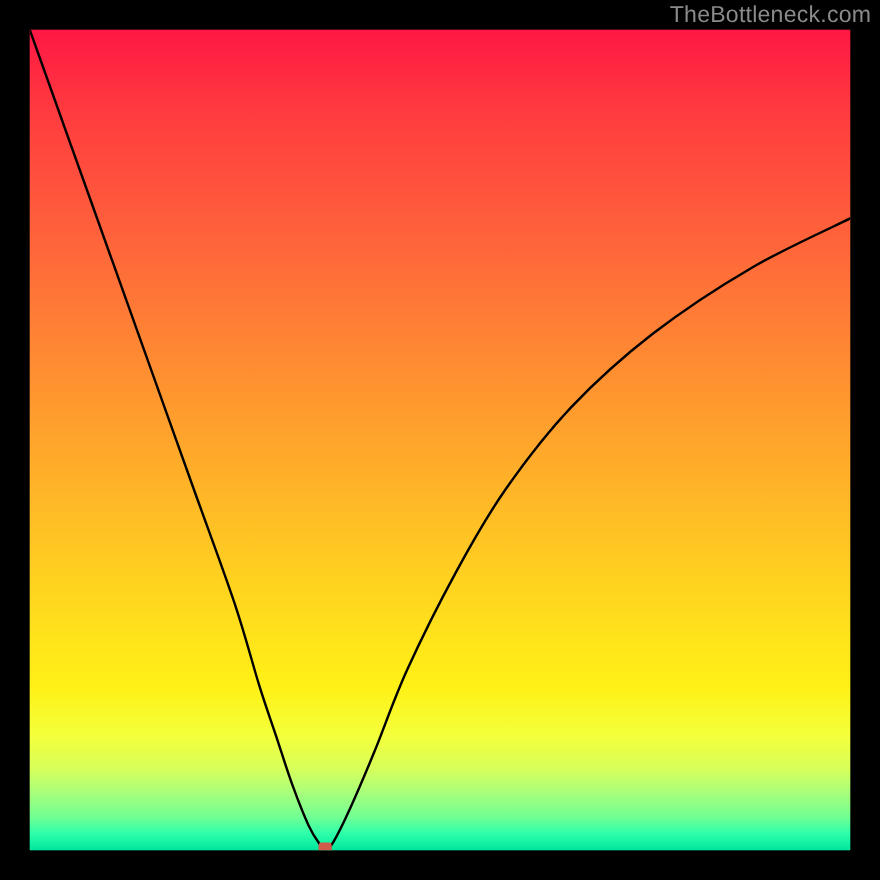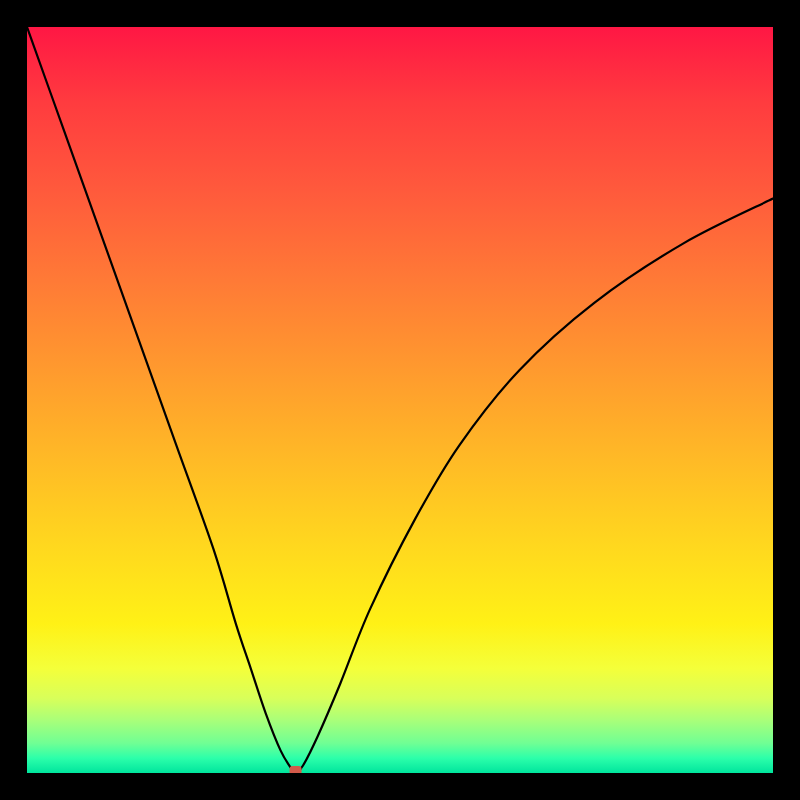--- a/index.html
+++ b/index.html
@@ -67,19 +67,20 @@
     stroke-linecap: round;
   }
   .marker {
     fill: #d25a4a;
   }
 </style>
 </head>
 <body>
 
 <div class="frame">
+  <div class="watermark">TheBottleneck.com</div>
   <div class="plot-area">
     <svg class="curve" viewBox="0 0 746 746" preserveAspectRatio="none">
       <path d="M 0.00 0.00 C 6.22 17.41, 24.87 69.63, 37.30 104.44 C 49.73 139.25, 62.17 174.07, 74.60 208.88 C 87.03 243.69, 99.47 278.51, 111.90 313.32 C 124.33 348.13, 136.77 382.95, 149.20 417.76 C 161.63 452.57, 176.55 492.36, 186.50 522.20 C 196.45 552.04, 202.66 576.91, 208.88 596.80 C 215.10 616.69, 218.83 626.64, 223.80 641.56 C 228.77 656.48, 233.75 672.64, 238.72 686.32 C 243.69 700.00, 249.29 714.30, 253.64 723.62 C 257.99 732.94, 262.34 738.54, 264.83 742.27 C 267.32 746.00, 266.69 746.62, 268.56 746.00 C 270.43 745.38, 272.29 744.76, 276.02 738.54 C 279.75 732.32, 284.72 722.38, 290.94 708.70 C 297.16 695.02, 304.62 677.62, 313.32 656.48 C 322.02 635.34, 330.73 609.23, 343.16 581.88 C 355.59 554.53, 373.00 519.71, 387.92 492.36 C 402.84 465.01, 415.27 442.63, 432.68 417.76 C 450.09 392.89, 469.98 366.78, 492.36 343.16 C 514.74 319.54, 539.61 297.16, 566.96 276.02 C 594.31 254.88, 626.64 233.75, 656.48 216.34 C 686.32 198.93, 731.08 179.04, 746.00 171.58"></path>
       <rect class="marker" x="262.56" y="739.00" width="12" height="9" rx="3" ry="3"></rect>
     </svg>
   </div>
 </div>
 
 </body></html>

